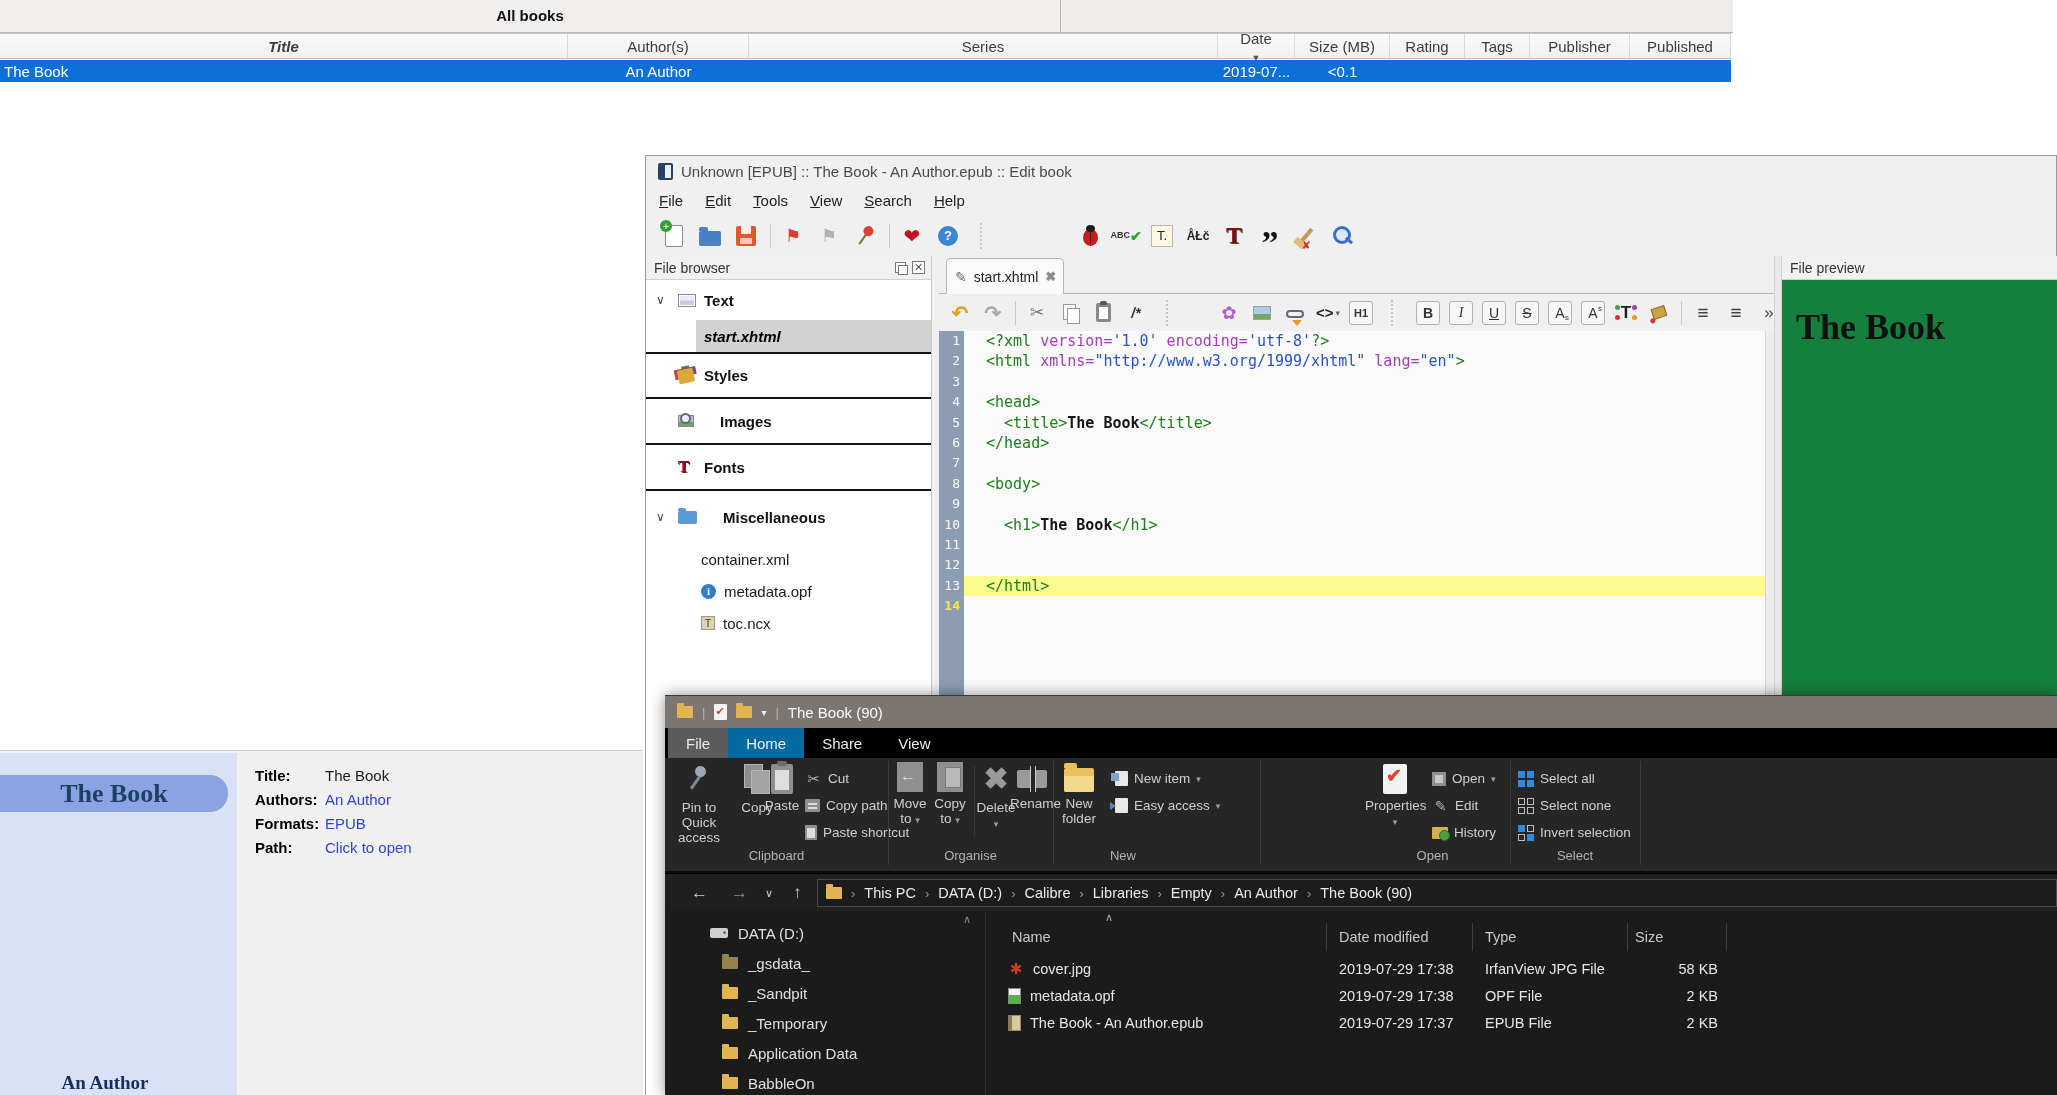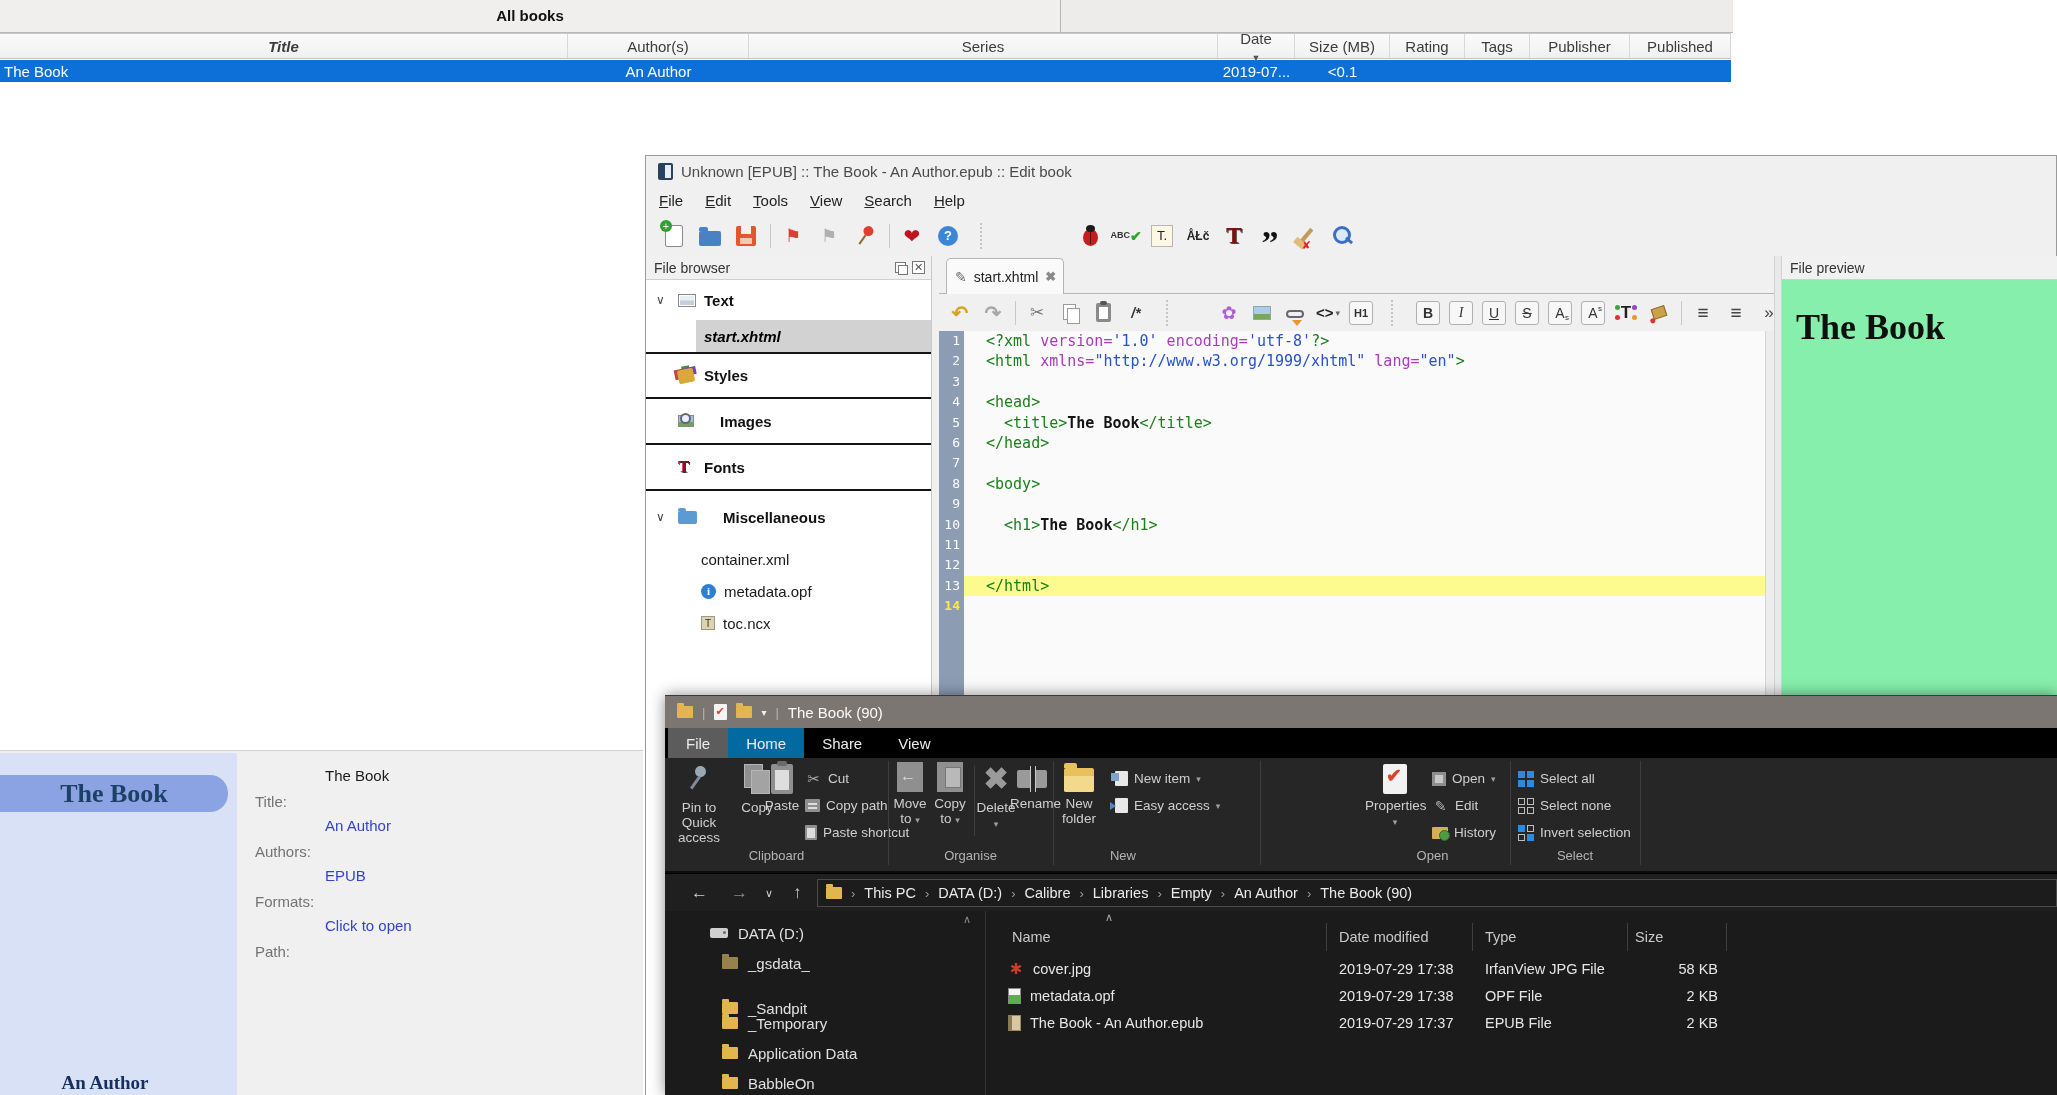--- a/index.html
+++ b/index.html
@@ -19,21 +19,21 @@
   .lrc.first { justify-content:flex-start; padding-left:4px; }
 
   
   .details { position:absolute; left:0; top:750px; width:643px; height:345px; background:#f0f0f0; border-top:1px solid #cfcfcf; }
   .cover { position:absolute; left:0; top:2px; width:237px; height:343px; background:#d9e1f6; }
   .cover-banner { position:absolute; left:0; top:22px; width:228px; height:37px; background:#8ba3e2; border-radius:0 18px 18px 0; display:flex; align-items:center; justify-content:center; }
   .cover-banner span { font-family:"Liberation Serif", serif; font-weight:bold; font-size:26px; color:#1d4166; }
   .cover-author { position:absolute; left:0; bottom:2px; width:210px; text-align:center; font-family:"Liberation Serif", serif; font-weight:bold; font-size:19px; color:#15305f; }
   .fields { position:absolute; left:255px; top:16px; }
   .bd-row { display:flex; margin-bottom:7px; font-size:15px; }
-  .bd-label { font-weight:normal; color:#737373; width:70px;margin-top:26px; }
+  .bd-label { font-weight:bold; color:#000000; width:70px; }
   .bd-value { color:#1a1a1a; }
   .bd-value.link { color:#3342cc; cursor:pointer; }
 
   
   .editwin { position:absolute; left:645px; top:155px; width:1412px; height:940px; background:#f0f0f0; border:1px solid #9a9a9a; z-index:3; }
   .ew-title { position:absolute; left:0; top:0; width:100%; height:30px; background:#f0f0f0; display:flex; align-items:center; padding-left:12px; gap:8px; font-size:15px; color:#4a4a4a; }
   .bookic { width:15px; height:17px; background:#27415f; border-radius:2px; position:relative; }
   .bookic::after { content:''; position:absolute; right:2px; top:2px; width:6px; height:13px; background:#e8ecf4; }
   .ew-menu { position:absolute; left:0; top:30px; width:100%; height:29px; display:flex; align-items:center; padding-left:13px; gap:22px; font-size:15px; color:#222; }
   .menu-item u { text-decoration:underline; }
@@ -140,21 +140,21 @@
   .ed-code { position:absolute; left:293px; top:175px; width:834px; height:560px; background:#fafafa; display:flex; }
   .gutter { width:25px; background:#8c9cb3; flex:none; }
   .gnum { height:20.4px; line-height:20.4px; text-align:right; padding-right:4px; font-family:"DejaVu Sans Mono", monospace; font-size:13px; color:#fdfdfd; }
   .gnum.cur { color:#ffe93d; font-weight:bold; }
   .codecol { flex:1; }
   .cline { height:20.4px; line-height:20.4px; font-family:"DejaVu Sans Mono", monospace; font-size:15px; white-space:pre; padding-left:22px; color:#222; }
   .cline.hl { background:#fdfb8d; }
   .tk-g { color:#1a801a; } .tk-p { color:#a73cb8; } .tk-b { color:#2851c8; } .tk-t { color:#141414; font-weight:bold; } .tk-w { color:#222; }
   .ed-scroll { position:absolute; left:1119px; top:175px; width:9px; height:560px; background:#ededed; border-left:1px solid #d5d5d5; }
   .fp-split { position:absolute; left:1128px; top:100px; width:8px; height:839px; background:#e9e9e9; border-left:1px solid #d2d2d2; border-right:1px solid #d2d2d2; }
-  .fp-panel { position:absolute; left:1136px; top:100px; width:276px; height:839px; background:#86efac; }
+  .fp-panel { position:absolute; left:1136px; top:100px; width:276px; height:839px; background:#15803d; }
   .fp-head { height:24px; background:#f1f1f1; border-bottom:1px solid #d0d0d0; display:flex; align-items:center; padding-left:8px; font-size:14px; color:#333; }
   .fp-body h1 { font-family:"Liberation Serif", serif; font-size:36px; color:#101010; margin:26px 0 0 14px; }
 
   
   .exp { position:absolute; left:665px; top:695px; width:1392px; height:400px; z-index:5; color:#e2e2e2; font-size:15px; box-shadow:0 0 14px rgba(0,0,0,.45); border-top:1px solid #3a3a3a; }
   .exp-title { position:absolute; left:0; top:0; width:100%; height:32px; background:#7b7672; display:flex; align-items:center; padding-left:12px; gap:9px; color:#fbfbfb; }
   .qat-sep { color:#b7b2ae; font-size:13px; }
   .xfold { width:16px; height:12px; background:#e3b54e; border-radius:1px; position:relative; flex:none; }
   .xfold::before { content:''; position:absolute; left:0; top:-3px; width:7px; height:3px; background:#e3b54e; border-radius:1px 1px 0 0; }
   .xfold.dim { background:#97824e; } .xfold.dim::before { background:#97824e; }
@@ -749,21 +749,21 @@
       <div class="navpane" id="expNav">
         <span class="nav-upchev">∧</span>
       <div class="navrow" style="top: 7px; left: 45px;">
             <span class="ndrive"></span>
             <span>DATA (D:)</span>
           </div>
           <div class="navrow" style="top: 37px; left: 57px;">
             <span class="xfold dim"></span>
             <span>_gsdata_</span>
           </div>
-          <div class="navrow" style="top: 82px; left: 57px;">
+          <div class="navrow" style="top: 67px; left: 57px;">
             <span class="xfold"></span>
             <span>_Sandpit</span>
           </div>
           <div class="navrow" style="top: 97px; left: 57px;">
             <span class="xfold"></span>
             <span>_Temporary</span>
           </div>
           <div class="navrow" style="top: 127px; left: 57px;">
             <span class="xfold"></span>
             <span>Application Data</span>

